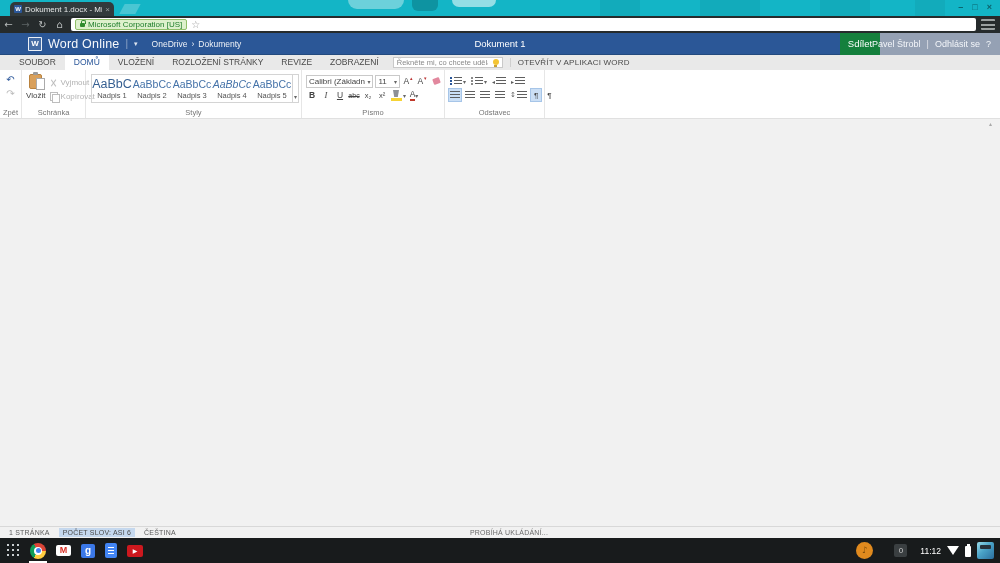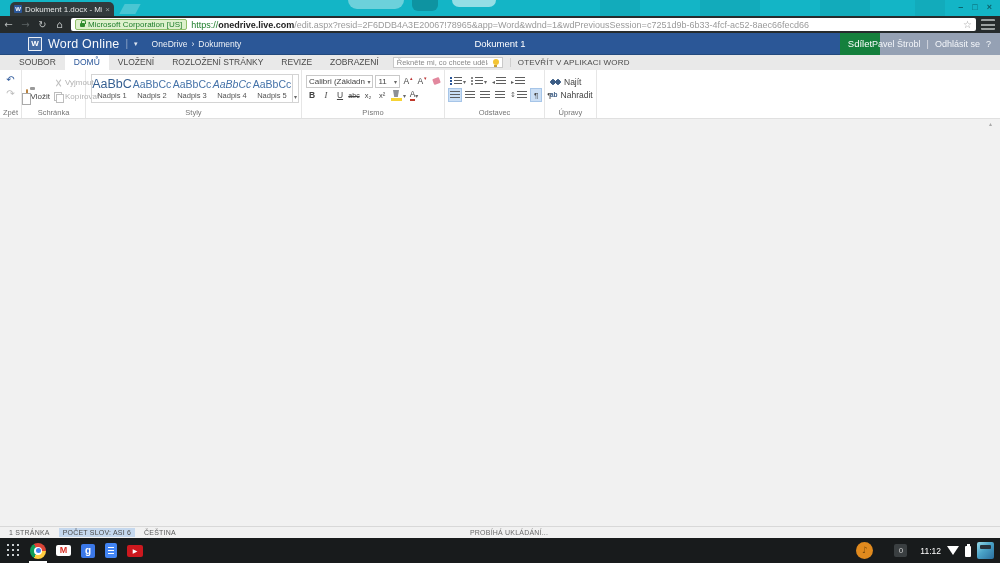--- a/index.html
+++ b/index.html
@@ -63,21 +63,21 @@
 
   
   .ribbon{position:absolute;left:0;top:70px;width:100%;height:49px;background:#fff;display:flex;border-bottom:1px solid #e0e0e0}
   .rg{position:relative;height:100%;border-right:1px solid #e6e6e6;flex:0 0 auto}
   .glabel{position:absolute;left:0;right:0;bottom:1px;text-align:center;font-size:7.5px;color:#767676;white-space:nowrap}
   .rg-zpet{width:22px}
   .undoicons{padding-top:5px;display:flex;flex-direction:column;gap:4px;align-items:center}
   .ic-undo{color:#2b579a;font-size:10px;line-height:10px}
   .ic-redo{color:#bcbcbc;font-size:10px;line-height:10px}
   .rg-clip{width:64px;display:flex;padding:4px 0 0 4px;gap:4px}
-  .pastecol{width:24px;display:flex;flex-direction:row;align-items:center;gap:2px}
+  .pastecol{width:24px;display:flex;flex-direction:column;align-items:center;gap:2px}
   .clip{width:13px;height:15px;background:#d9a05b;border:1px solid #b9823e;border-radius:2px;position:relative}
   .clip::before{content:"";position:absolute;top:-3px;left:3px;width:5px;height:3px;background:#9a9a9a;border-radius:1px}
   .clip .pg{position:absolute;right:-4px;top:3px;width:9px;height:12px;background:#fff;border:1px solid #aaa}
   .pastecol .lbl{font-size:8px;color:#444}
   .cutcopy{display:flex;flex-direction:column;gap:5px;margin-top:4px}
   .ccrow{display:flex;align-items:center;gap:3px;font-size:8px;color:#b2b2b2;white-space:nowrap}
   .scx{position:relative;width:8px;height:8px}
   .scx::before,.scx::after{content:"";position:absolute;left:3.5px;top:0;width:1.4px;height:8px;background:#bdbdbd}
   .scx::before{transform:rotate(35deg)}
   .scx::after{transform:rotate(-35deg)}
@@ -198,21 +198,20 @@
   <div class="toolbar">
     <span class="navic glyph">←</span>
     <span class="navic glyph dis">→</span>
     <span class="navic glyph">↻</span>
     <span class="navic glyph">⌂</span>
     <div class="omni">
       <span class="badge">
         <span class="lock"></span>
         <span>Microsoft Corporation [US]</span>
       </span>
-      <span class="url"><span class="scheme">https://</span><span class="host">onedrive.live.com</span><span>/edit.aspx?resid=2F6DDB4A3E20067!78965&amp;app=Word&amp;wdnd=1&amp;wdPreviousSession=c7251d9b-6b33-4fcf-ac52-8aec66fecd66</span></span>
       <span class="star glyph">☆</span>
     </div>
     <span class="menubtn"></span>
   </div>
 
   <div class="wheader">
     <span class="wlogo">W</span>
     <span class="wname">Word Online</span>
     <span class="hdiv">|</span>
     <span class="hchev glyph">▾</span>
@@ -385,31 +384,20 @@
         <span class="pic on">
             <span class="pilc">¶</span>
           </span>
         <span class="pic">
             <span class="pilc">¶</span>
           </span>
       </div>
       <span class="glabel">Odstavec</span>
     </div>
 
-    <div class="rg rg-edit">
-      <div class="erow">
-        <span class="binoc"></span>
-        <span>Najít</span>
-      </div>
-      <div class="erow">
-        <span class="abrep">ab</span>
-        <span>Nahradit</span>
-      </div>
-      <span class="glabel">Úpravy</span>
-    </div>
 
     <div class="rg rg-fill"></div>
   </div>
 
   <div class="docarea">
     <span class="scrollup glyph">▴</span>
   </div>
 
   <div class="sbar">
     <span class="sitem">1 STRÁNKA</span>

